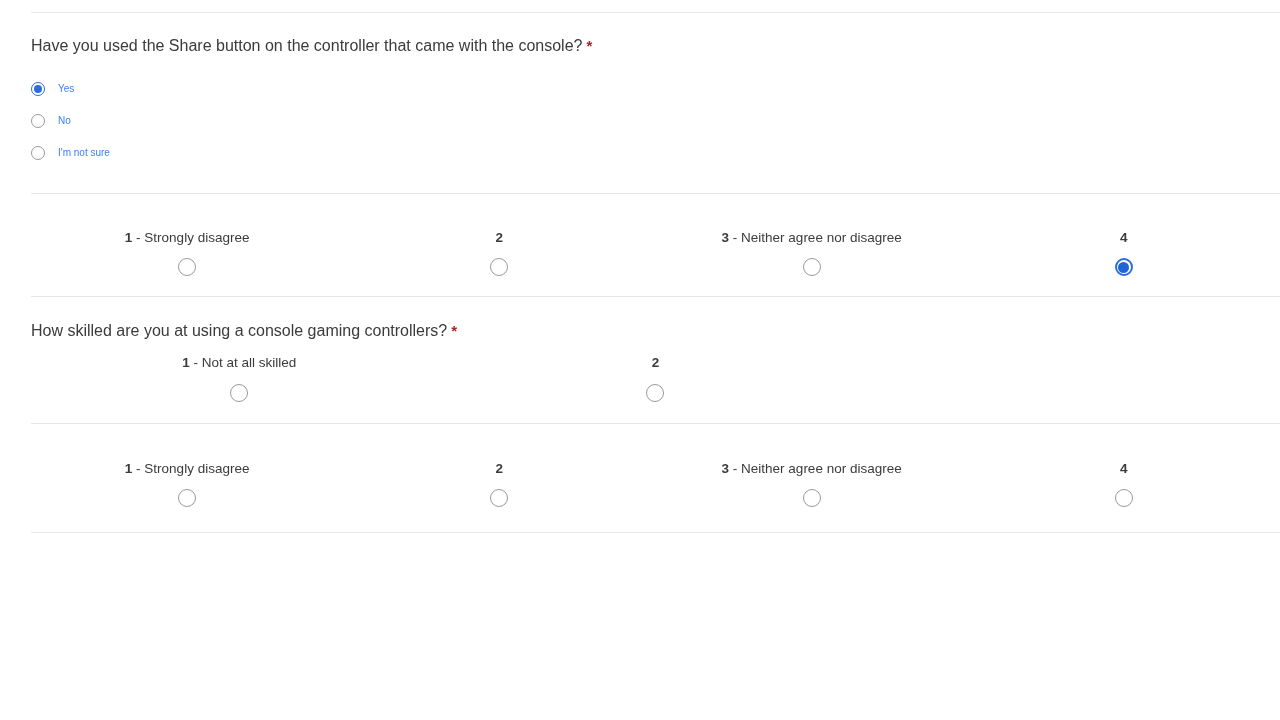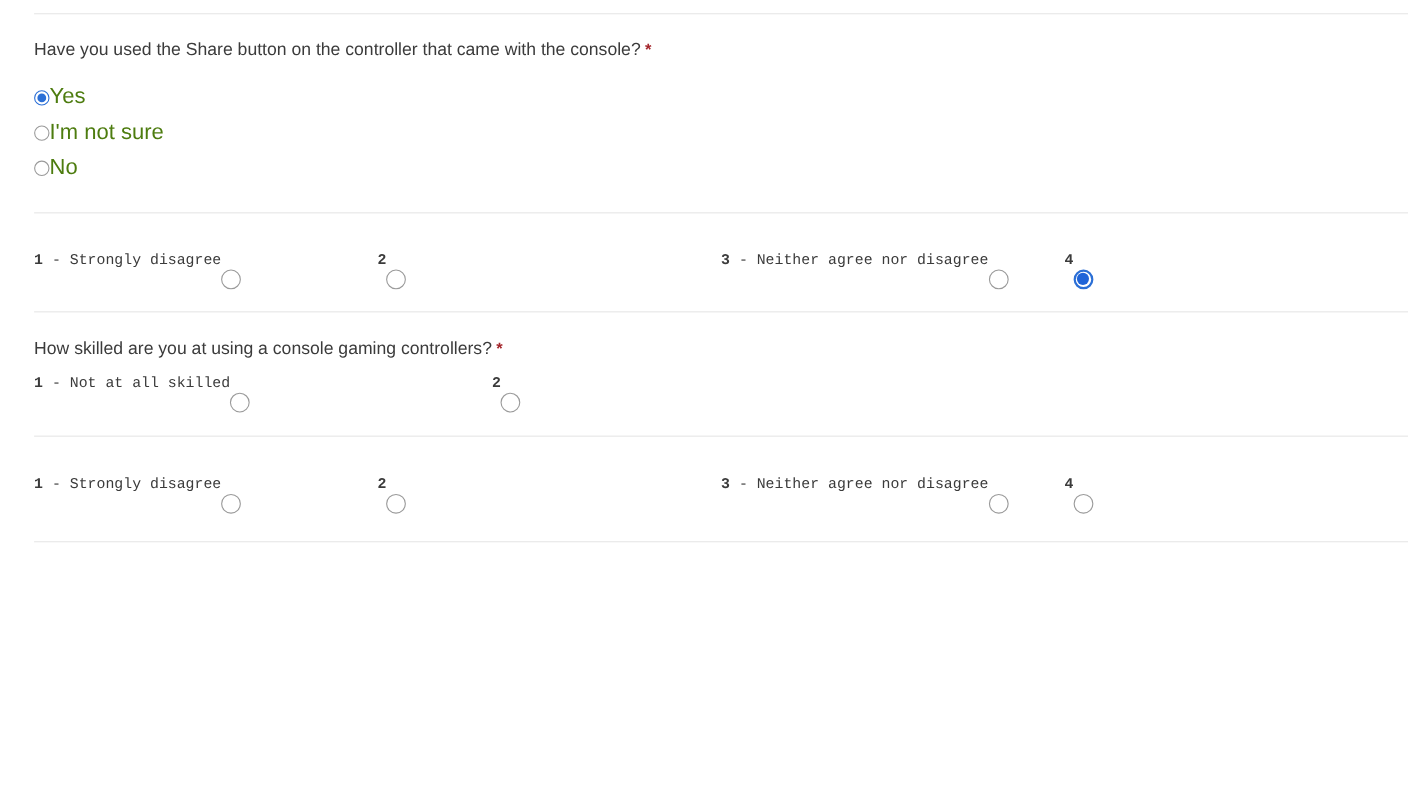--- a/index.html
+++ b/index.html
@@ -65,34 +65,35 @@
     left: 50%;
     top: 50%;
     width: 8px;
     height: 8px;
     margin-left: -4px;
     margin-top: -4px;
     border-radius: 50%;
     background: #2b6fd6;
   }
   .choice-label {
-    font-size: 20px;
-    color: #4d7c0f;
+    font-size: 10px;
+    color: #3b82f6;
+    margin-left: 13px;
     white-space: nowrap;
   }
   
   .likert {
     display: flex;
     margin-top: 14px;
     width: 1249px;
   }
   .likert-col {
     display: flex;
-    align-items: flex-start;
-    font-family: Liberation Mono, monospace;
+    flex-direction: column;
+    align-items: center;
   }
   .likert-4 .likert-col { width: 25%; }
   .likert-3 .likert-col { width: 33.3333%; }
   .likert-caption {
     font-size: 13.5px;
     color: #3b3b3b;
     white-space: nowrap;
     line-height: 1;
   }
   .likert-num { font-weight: 700; }
@@ -140,25 +141,25 @@
     <div class="q-text">
       <span>Have you used the Share button on the controller that came with the console?</span><span class="req">*</span>
     </div>
     <div class="choice-list">
       <div class="choice-row">
         <span class="radio-sm selected"></span>
         <span class="choice-label">Yes</span>
       </div>
       <div class="choice-row">
         <span class="radio-sm"></span>
-        <span class="choice-label">I'm not sure</span>
+        <span class="choice-label">No</span>
       </div>
       <div class="choice-row">
         <span class="radio-sm"></span>
-        <span class="choice-label">No</span>
+        <span class="choice-label">I'm not sure</span>
       </div>
     </div>
   </div>
 
   <div class="divider"></div>
 
   <div class="question-block sp-q2">
     <div class="likert likert-4">
       <div class="likert-col">
         <div class="likert-caption">

